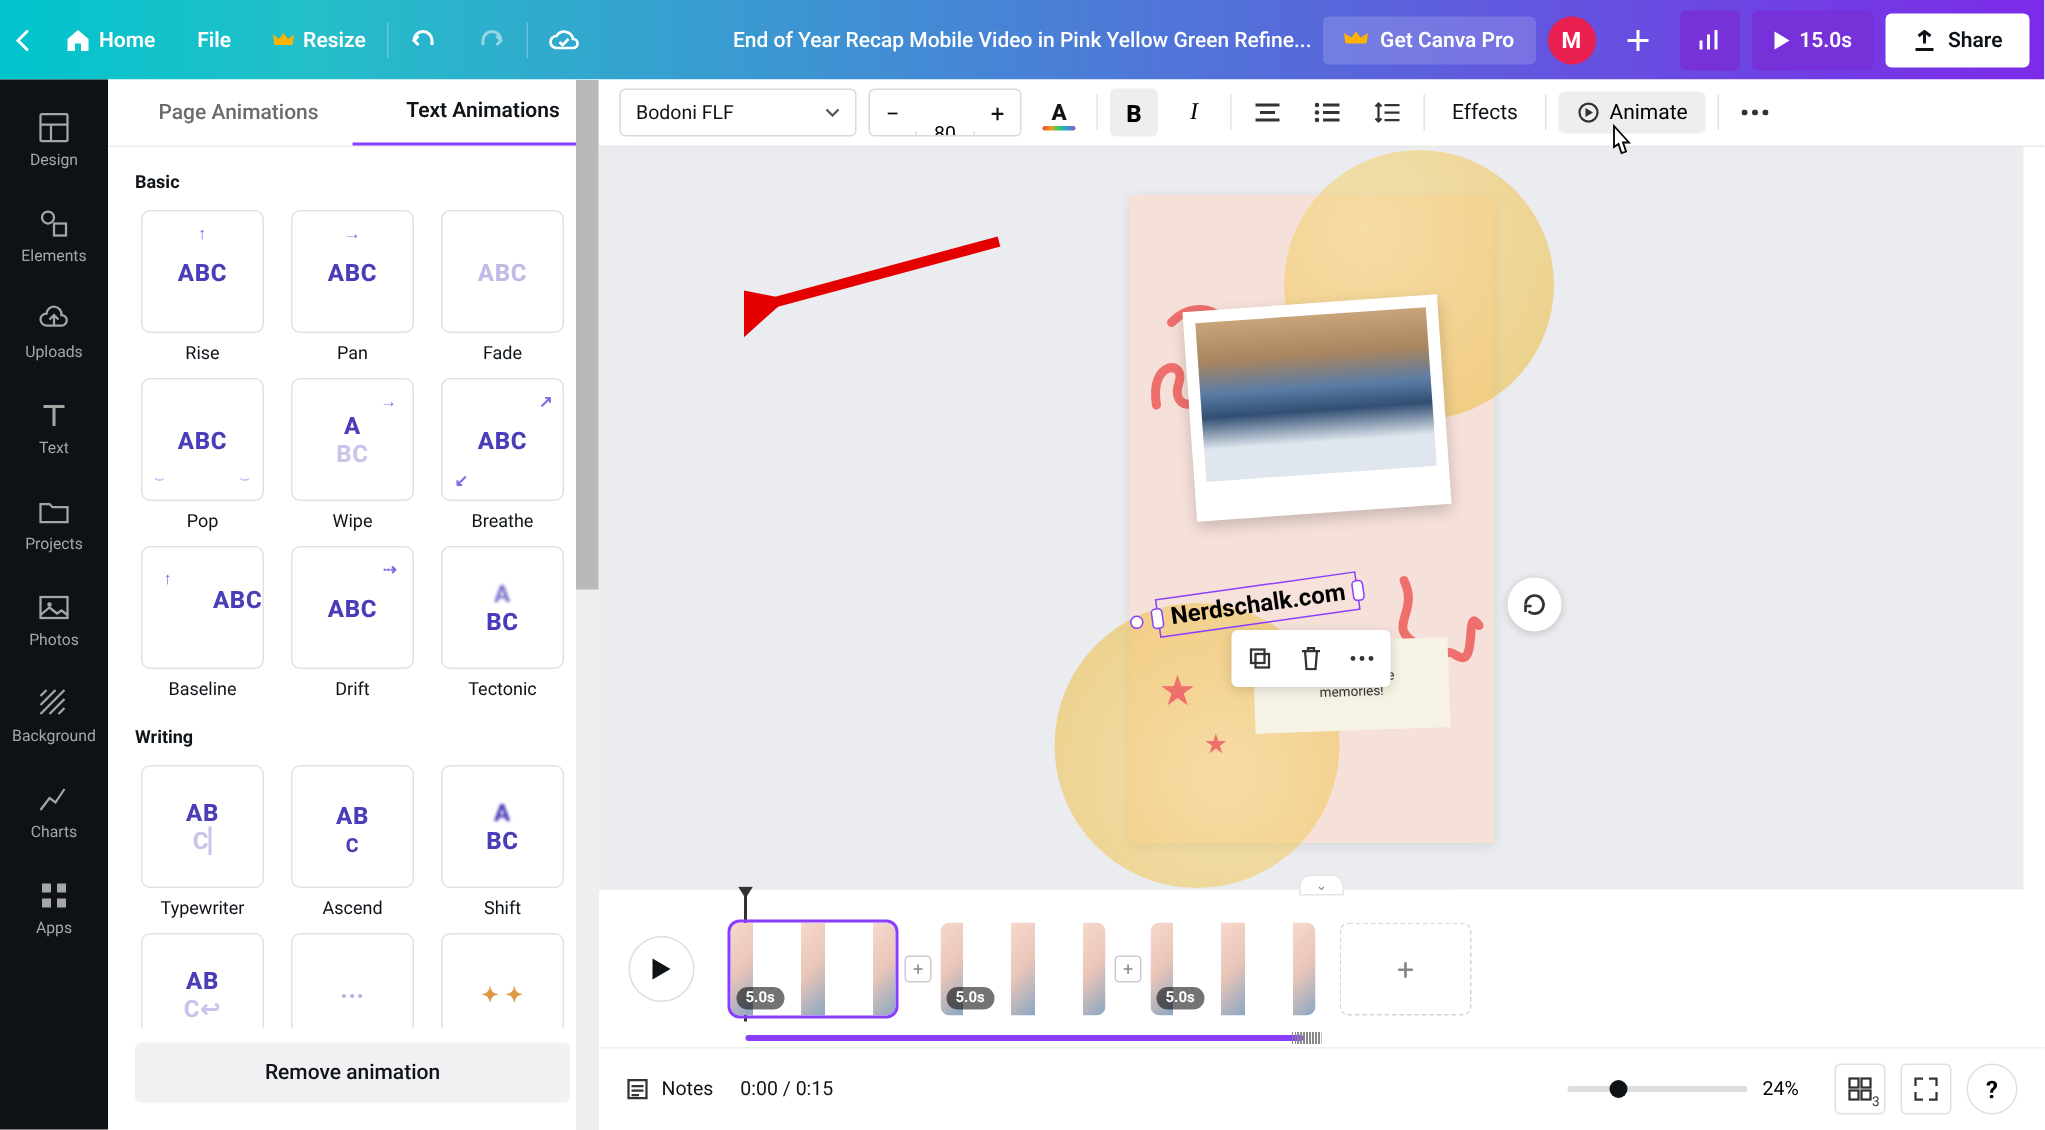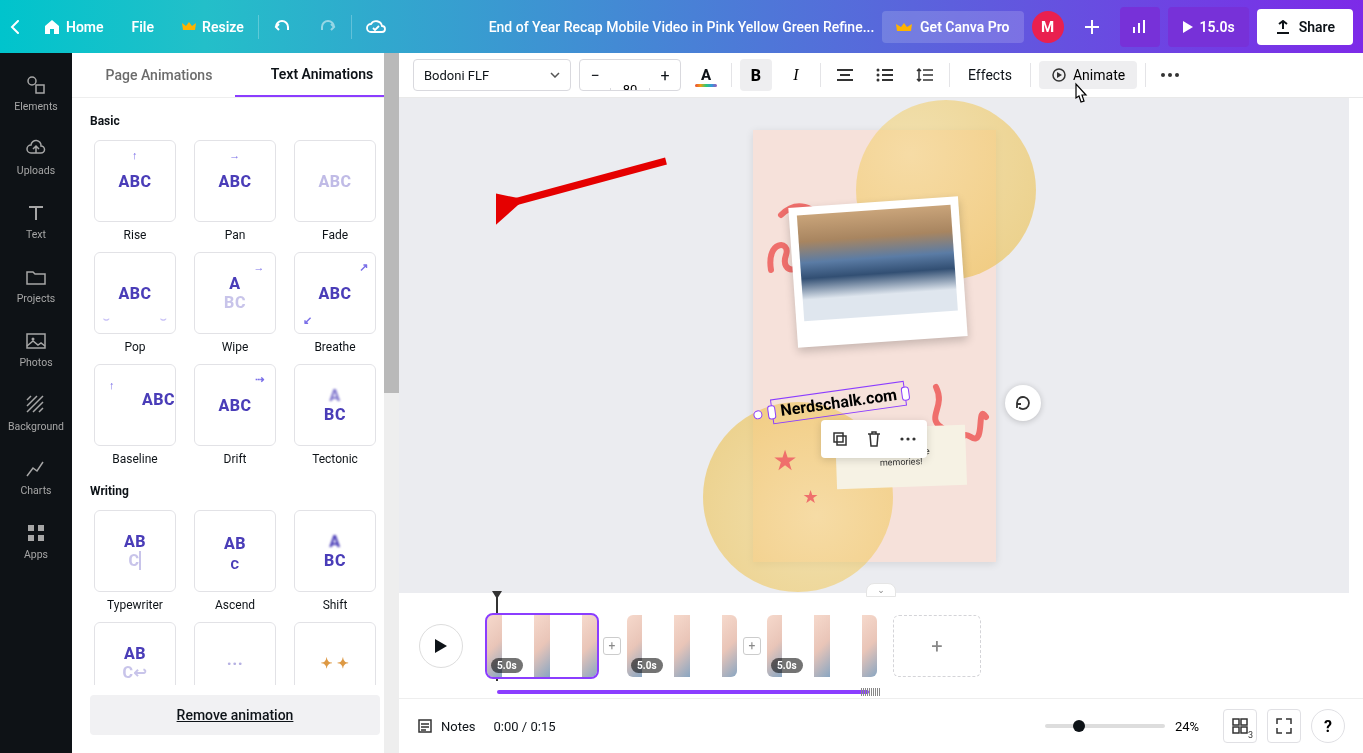--- a/index.html
+++ b/index.html
@@ -6,21 +6,21 @@
   html, body { width: 1363px; height: 753px; overflow: hidden; background: #fff; }
 
   .topbar { height: 53px; background: linear-gradient(90deg, #00c4cc 0%, #23bfc9 15%, #7d2ae8 100%); display: flex; align-items: center; color: #fff; position: relative; }
   .tb-left { display: flex; align-items: center; height: 100%; }
   .tb-item { display: flex; align-items: center; height: 100%; padding: 0 14px; cursor: pointer; font-size: 14px; font-weight: 600; gap: 6px; }
   .tb-item.chev { padding: 0 10px; }
   .tb-sep { width: 1px; height: 24px; background: rgba(255,255,255,0.25); }
   .tb-icon { fill: #fff; }
   .tb-title { position: absolute; left: 50%; transform: translateX(-50%); font-size: 14px; font-weight: 500; white-space: nowrap; }
   .tb-right { margin-left: auto; display: flex; align-items: center; gap: 8px; padding-right: 10px; }
-  .pro-btn { display: flex; align-items: flex-end; gap: 8px; background: rgba(255,255,255,0.16); border-radius: 4px; padding: 8px 14px; font-size: 14px; font-weight: 600; cursor: pointer; }
+  .pro-btn { display: flex; align-items: flex-start; gap: 8px; background: rgba(255,255,255,0.16); border-radius: 4px; padding: 8px 14px; font-size: 14px; font-weight: 600; cursor: pointer; }
   .avatar { width: 32px; height: 32px; border-radius: 50%; background: #e9204f; display: flex; align-items: center; justify-content: center; font-weight: 700; font-size: 15px; cursor: pointer; }
   .tb-sqbtn { width: 40px; height: 40px; display: flex; align-items: center; justify-content: center; cursor: pointer; border-radius: 4px; }
   .tb-sqbtn.purple { background: #7731d8; }
   .play-time { background: #7731d8; border-radius: 4px; display: flex; align-items: center; gap: 6px; padding: 0 14px; height: 40px; font-size: 14px; font-weight: 600; cursor: pointer; }
   .share-btn { background: #fff; color: #0e1318; border-radius: 4px; padding: 10px 18px; display: flex; align-items: center; gap: 8px; font-size: 14px; font-weight: 600; cursor: pointer; }
 
   .rail { position: absolute; top: 53px; left: 0; width: 72px; bottom: 0; background: #0e1216; display: flex; flex-direction: column; align-items: center; padding-top: 8px; }
   .rail-item { width: 72px; height: 64px; display: flex; flex-direction: column; align-items: center; justify-content: center; gap: 4px; color: #a6a6a6; font-size: 10.5px; cursor: pointer; }
   .rail-item svg { fill: #a6a6a6; }
 
@@ -33,21 +33,21 @@
   .panel-body::-webkit-scrollbar-thumb { background: #b9b9b9; border-radius: 0; }
   .panel-body::-webkit-scrollbar-track { background: #eee; }
   .sec-title { font-size: 12px; font-weight: 700; color: #0e1318; margin-bottom: 12px; }
   .anim-grid { display: grid; grid-template-columns: repeat(3, 1fr); gap: 10px 10px; margin-bottom: 18px; }
   .anim-cell { display: flex; flex-direction: column; align-items: center; gap: 6px; }
   .anim-tile { width: 82px; height: 82px; border: 1px solid #e2e2e6; border-radius: 6px; display: flex; flex-direction: column; align-items: center; justify-content: center; cursor: pointer; position: relative; font-weight: 800; color: #4a3db8; font-size: 16px; letter-spacing: 0.5px; overflow: hidden; }
   .anim-label { font-size: 12px; color: #0e1318; }
   .hint { position: absolute; top: 8px; font-size: 11px; color: #7a6fe8; }
   .tile-opts { position: absolute; bottom: 8px; left: 8px; right: 8px; display: flex; justify-content: space-between; color: #c9c2f6; font-size: 10px; }
   .panel-footer { padding: 10px 18px 18px; border-top: 0; flex-shrink: 0; }
-  .remove-btn { width: 100%; background: #f1f1f3; border: none; border-radius: 4px; height: 40px; font-size: 14px; font-weight: 500; cursor: pointer; color: #0e1318; text-decoration: underline; }
+  .remove-btn { width: 100%; background: #f1f1f3; border: none; border-radius: 4px; height: 40px; font-size: 14px; font-weight: 500; cursor: pointer; color: #0e1318; }
 
   .panel-scroll-handle { position: absolute; top: 53px; left: 384px; width: 15px; height: 340px; background: #b9b9b9; }
   .panel-scroll-track { position: absolute; top: 53px; left: 384px; width: 15px; bottom: 0; background: #eee; }
 
   .context-bar { position: absolute; top: 53px; left: 399px; right: 0; height: 45px; background: #fff; border-bottom: 1px solid #e9e9e9; display: flex; align-items: center; padding: 0 14px; gap: 8px; }
   .font-sel { display: flex; align-items: center; border: 1px solid #d9d9de; border-radius: 4px; height: 32px; width: 158px; padding: 0 10px; justify-content: space-between; font-size: 13px; cursor: pointer; color: #0e1318; }
   .size-group { display: flex; border: 1px solid #d9d9de; border-radius: 4px; height: 32px; overflow: hidden; }
   .size-btn { width: 30px; display: flex; align-items: center; justify-content: center; cursor: pointer; font-size: 16px; color: #0e1318; }
   .size-val { width: 40px; border-left: 1px solid #d9d9de; border-right: 1px solid #d9d9de; display: flex; align-items: center; justify-content: center; font-size: 13px; margin-top: 28px; }
   .ctx-btn { height: 32px; min-width: 32px; display: flex; align-items: center; justify-content: center; border-radius: 4px; cursor: pointer; padding: 0 6px; }
@@ -191,20 +191,27 @@
           <path d="M8 1v8M4 4l4-3 4 3M2 13h12" stroke="#0e1318" stroke-width="2" fill="none"></path>
         </svg>
       <span>Share</span>
     </div>
   </div>
 </div>
 
 <div class="rail">
   <div class="rail-item">
       <svg width="22" height="22" viewBox="0 0 22 22">
+        <rect x="2" y="2" width="18" height="18" rx="1" fill="none" stroke="#a6a6a6" stroke-width="1.5"></rect>
+        <path d="M2 9h18M9 9v11" stroke="#a6a6a6" stroke-width="1.5"></path>
+      </svg>
+      <span>Design</span>
+    </div>
+  <div class="rail-item">
+      <svg width="22" height="22" viewBox="0 0 22 22">
         <circle cx="7" cy="7" r="4" fill="none" stroke="#a6a6a6" stroke-width="1.5"></circle>
         <rect x="11" y="11" width="8" height="8" fill="none" stroke="#a6a6a6" stroke-width="1.5"></rect>
       </svg>
       <span>Elements</span>
     </div>
   <div class="rail-item">
       <svg width="22" height="22" viewBox="0 0 22 22">
         <path d="M6 15a4 4 0 0 1 0-8 5 5 0 0 1 10 1 3 3 0 0 1 0 7z" fill="none" stroke="#a6a6a6" stroke-width="1.5"></path>
         <path d="M11 8v7m-3-4 3-3 3 3" fill="none" stroke="#a6a6a6" stroke-width="1.5"></path>
       </svg>

